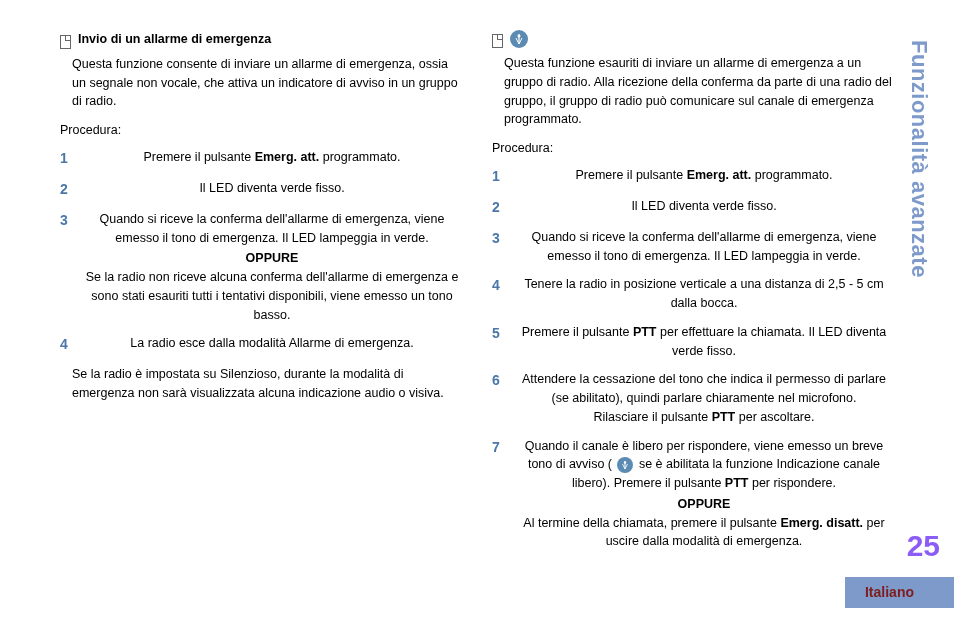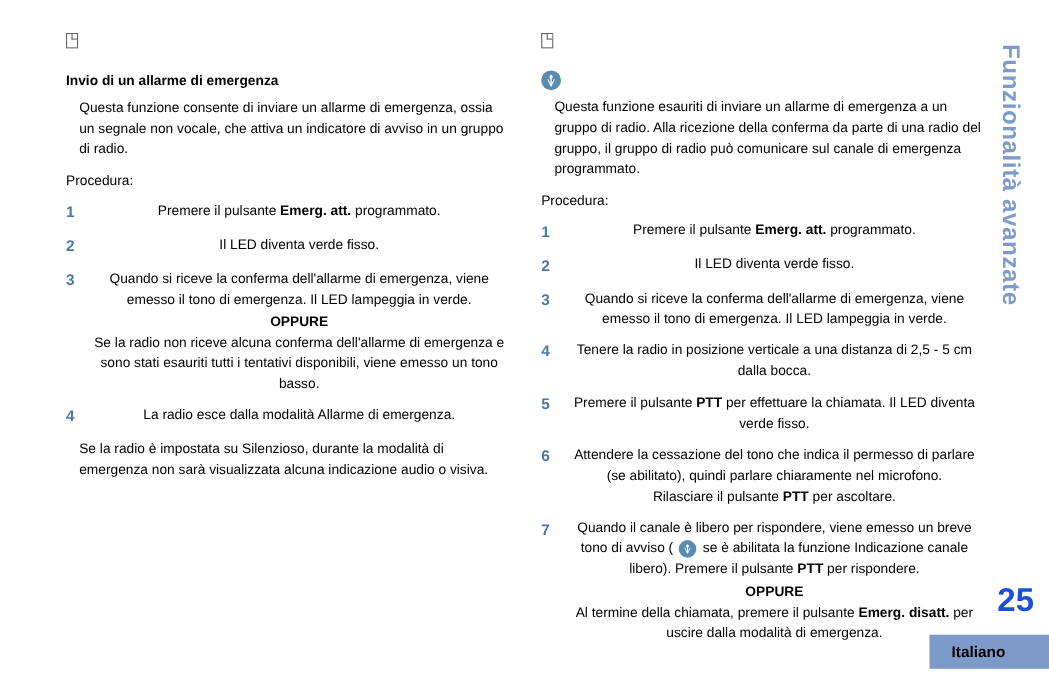--- a/index.html
+++ b/index.html
@@ -20,23 +20,22 @@
     gap: 30px;
   }
   .col {
     flex: 1;
     min-width: 0;
   }
   .section-title {
     font-weight: bold;
     margin-bottom: 6px;
     display: flex;
-    align-items: flex-start;
-    gap: 20px;
-    flex-direction: column;
+    align-items: flex-end;
+    gap: 7px;
   }
   .doc-icon {
     width: 11px;
     height: 14px;
     border: 1px solid #666;
     position: relative;
     flex-shrink: 0;
   }
   .doc-icon::after {
     content: "";
@@ -87,30 +86,30 @@
     writing-mode: vertical-rl;
     color: #7d9acb;
     font-size: 22px;
     font-weight: bold;
     letter-spacing: 0.5px;
   }
   .page-num {
     position: absolute;
     right: 14px;
     bottom: 50px;
-    color: #1d4ed8;
+    color: #8b5cf6;
     font-size: 30px;
     font-weight: bold;
   }
   .lang-box {
     position: absolute;
     right: 0;
     bottom: 10px;
     background: #7d9acb;
-    color: #000000;
+    color: #7f1d1d;
     font-weight: bold;
     padding: 5px 40px 5px 20px;
     font-size: 14px;
   }
   b { font-weight: bold; }
   .inline-icon {
     width: 16px;
     height: 16px;
     border-radius: 50%;
     background: #5b8bb3;

